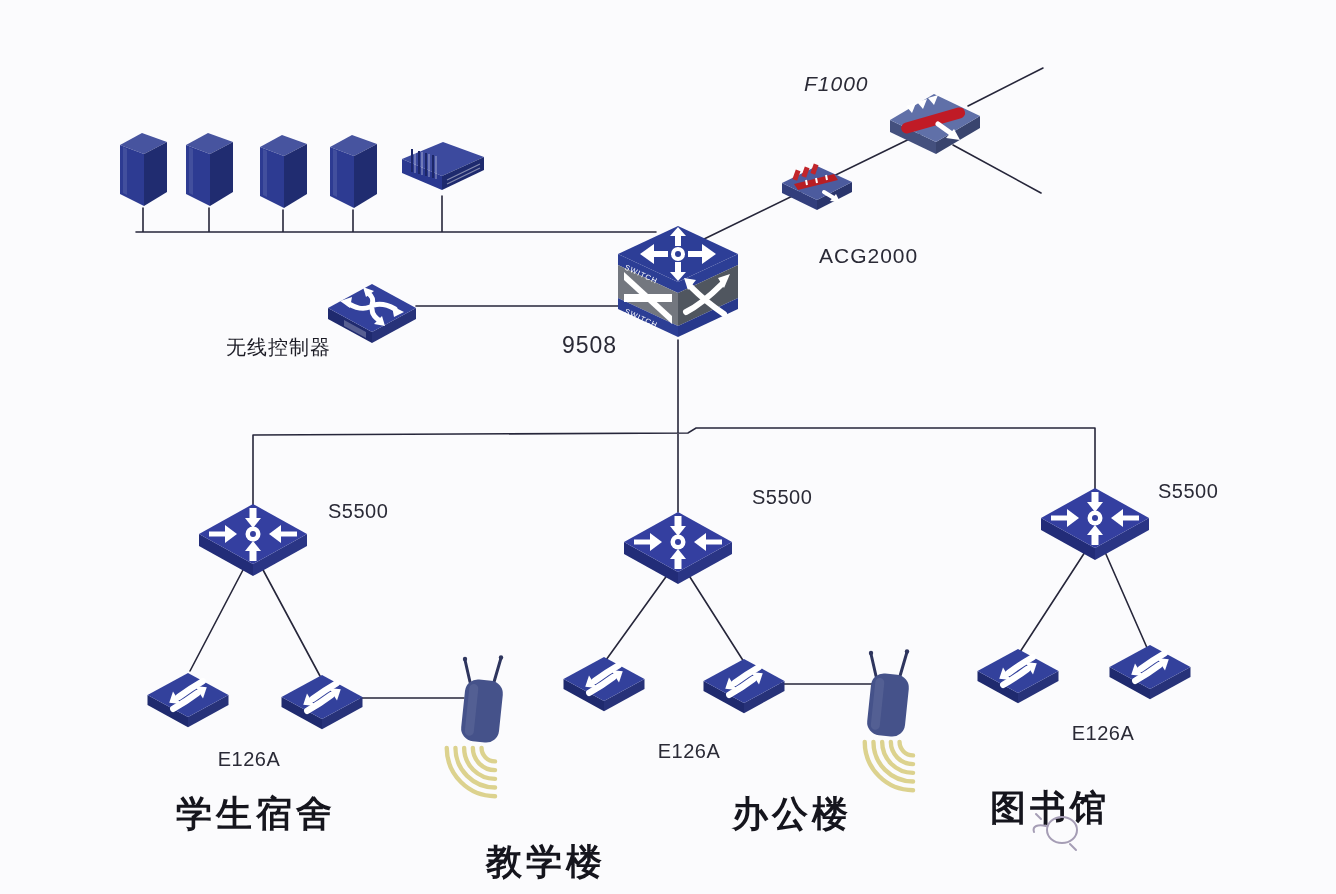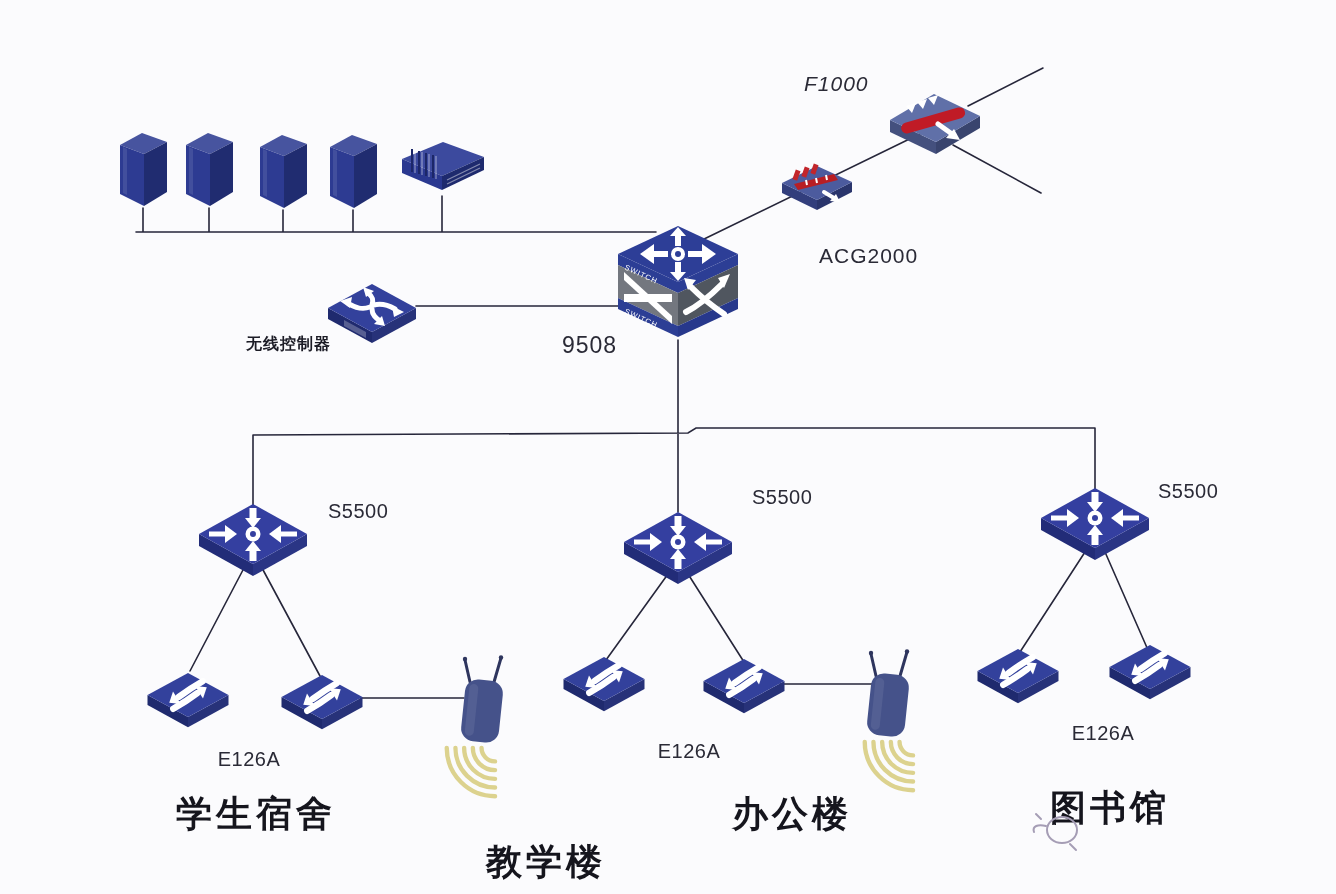--- a/index.html
+++ b/index.html
@@ -10,21 +10,21 @@
   .abs{position:absolute;}
   .node{position:absolute;z-index:2;}
   .node svg{display:block;width:100%;height:100%;}
   #wires{position:absolute;left:0;top:0;z-index:1;}
   .lbl{position:absolute;z-index:3;white-space:nowrap;color:#26262f;}
   .tech{font-size:21px;letter-spacing:1px;color:#2a2a36;}
   .tech-sm{font-size:20px;letter-spacing:0.5px;color:#2a2a36;}
   .cn{font-weight:700;color:#15151d;}
   .cn-big{font-size:36px;letter-spacing:4px;}
   .title{font-size:26px;font-weight:700;letter-spacing:3px;color:#121219;}
-  .wlc-lbl{font-size:16px;font-weight:700;letter-spacing:1px;color:#1c1c26;margin-left:20px;}
+  .wlc-lbl{font-size:20px;font-weight:400;letter-spacing:1px;color:#1c1c26;}
   .cloud-label{
     position:absolute;left:0;top:0;width:100%;height:100%;
     display:flex;align-items:center;justify-content:center;
     color:#ffffff;font-weight:700;z-index:3;
   }
   .cloud-label.inet{font-size:27px;letter-spacing:1px;padding-bottom:14px;}
   .cloud-label.metro{font-size:24px;letter-spacing:2px;padding-bottom:6px;}
   .watermark-text{
     font-size:30px;font-weight:700;letter-spacing:3px;color:#ffffff;
     -webkit-text-stroke:1.3px #8e87a0;
@@ -369,21 +369,21 @@
     </div>
   <div class="node" style="left:854px;top:738px;width:64px;height:58px;">
       <svg viewBox="0 0 64 60">
         <use href="#sym-wifi"></use>
       </svg>
     </div>
 
   <div class="lbl cn cn-big" style="left:176px;top:790px;">学生宿舍</div>
   <div class="lbl cn cn-big" style="left:486px;top:790px;margin-top:48px;">教学楼</div>
   <div class="lbl cn cn-big" style="left:732px;top:790px;">办公楼</div>
-  <div class="lbl cn cn-big" style="left:1050px;top:784px;">图书馆</div>
+  <div class="lbl cn cn-big" style="left:990px;top:784px;">图书馆</div>
 
   <svg class="abs" style="left:1024px;top:800px;z-index:3;" width="72" height="60">
     <g stroke="#a59db5" stroke-width="2" fill="none" stroke-linecap="round">
       <ellipse cx="38" cy="30" rx="15" ry="13"></ellipse>
       <path d="M22,26 C14,24 8,26 10,32"></path>
       <path d="M12,14 L17,19"></path>
       <path d="M46,44 L52,50"></path>
     </g>
   </svg>
 

